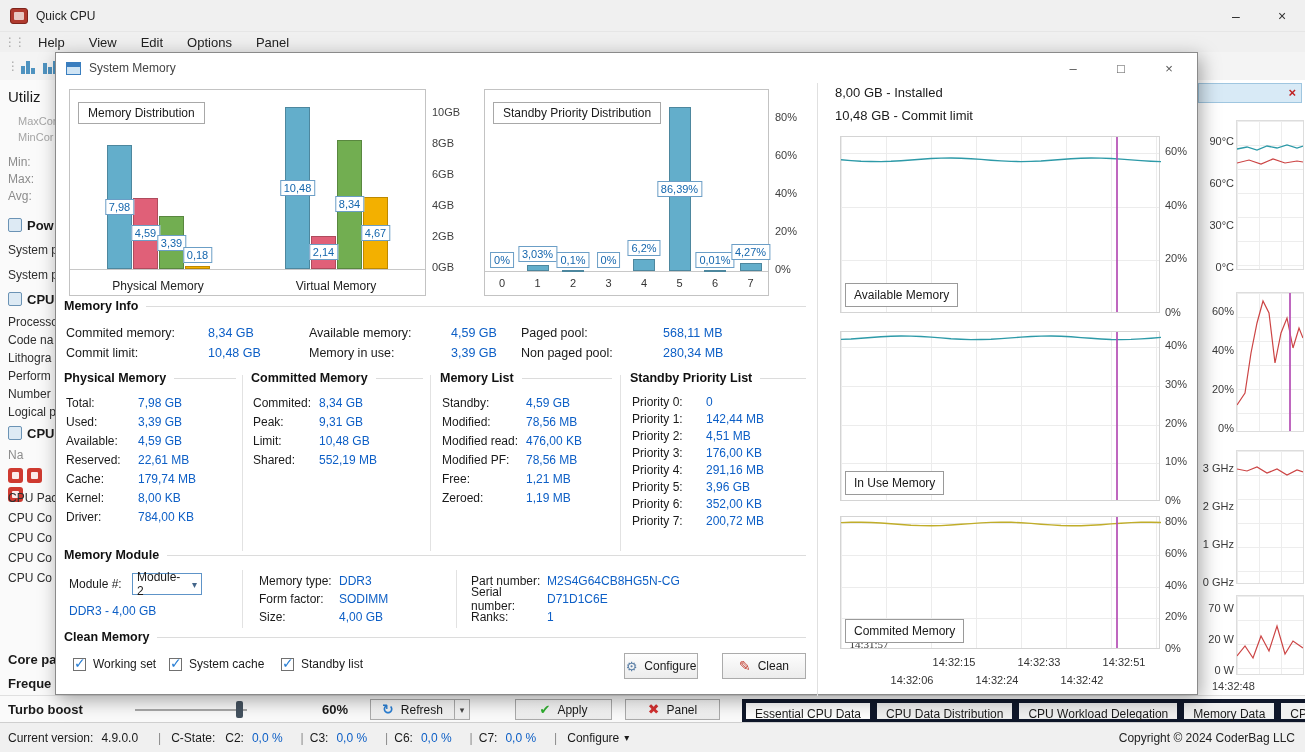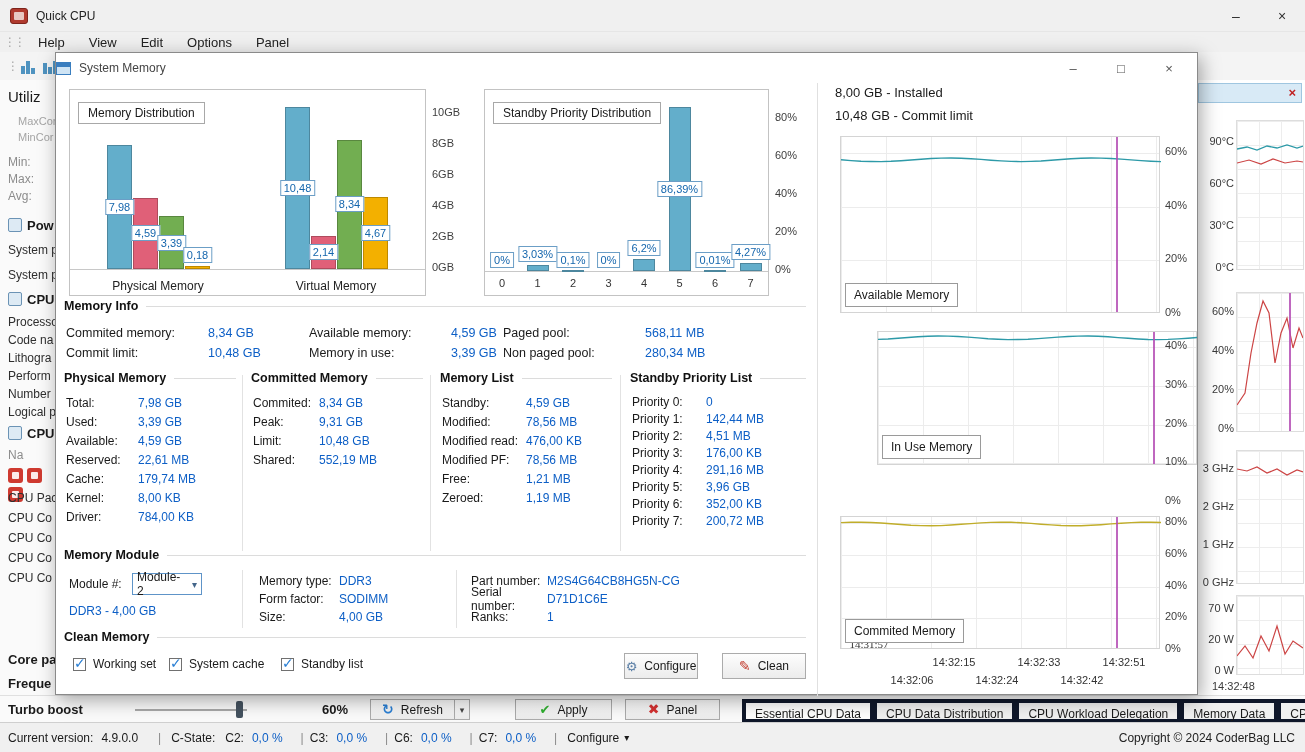--- a/index.html
+++ b/index.html
@@ -43,21 +43,21 @@
   .rs-close{color:#c02020;font-weight:bold;font-size:13px;padding:0 5px;line-height:16px;}
   .rs-lab{position:absolute;right:71px;font-size:11px;color:#3a3a3a;white-space:nowrap;}
   .rs-chart{position:absolute;left:38px;width:68px;border:1px solid #ddd;background-color:#fff;
             background-image:linear-gradient(#ededed 1px,transparent 1px),linear-gradient(90deg,#ededed 1px,transparent 1px);
             background-size:22px 24px;box-sizing:border-box;}
   .rs-cursor{position:absolute;top:0;bottom:0;width:2px;background:#b44cb4;opacity:.85;}
   .rs-time{position:absolute;font-size:11px;color:#3a3a3a;}
   
   .dlg{position:absolute;left:55px;top:0;width:1143px;height:643px;background:#fff;border:1px solid #8a8a8a;
        box-sizing:border-box;box-shadow:3px 5px 18px rgba(0,0,0,.35);z-index:5;}
-  .dlg-titlebar{position:relative;height:30px;display:flex;align-items:center;background:#fff;}
+  .dlg-titlebar{position:relative;height:30px;display:flex;align-items:center;padding-left:10px;background:#fff;}
   .dlg-icon{width:15px;height:13px;border:1px solid #3a7ebf;background:linear-gradient(#3a7ebf 0 4px,#cfe4f4 4px);display:inline-block;box-sizing:border-box;}
   .dlg-title{font-size:12px;color:#444;margin-left:8px;}
   .dlg-controls{position:absolute;right:4px;top:0;height:30px;display:flex;}
   .dlg-wbtn{width:48px;height:30px;display:flex;align-items:center;justify-content:center;color:#555;font-size:13px;}
   .dlg-body{position:relative;width:100%;height:613px;overflow:hidden;}
   
   .chart-wrap{position:absolute;}
   .chartbox{position:absolute;left:0;top:0;border:1px solid #c3c3c3;background:#fff;box-sizing:border-box;}
   .chart-title-box{position:absolute;border:1px solid #a8a8a8;background:#fff;padding:3px 9px;font-size:12px;white-space:nowrap;z-index:2;}
   .bar{position:absolute;box-sizing:border-box;}
@@ -369,21 +369,21 @@
 
       <div class="inforow">
             <span class="lbl">Available memory:</span>
             <span class="val">4,59 GB</span>
           </div>
           <div class="inforow">
             <span class="lbl">Memory in use:</span>
             <span class="val">3,39 GB</span>
           </div>
         </div>
-      <div class="abs" style="left:447px;top:240px">
+      <div class="abs" style="left:465px;top:240px">
 
       <div class="inforow">
             <span class="lbl">Paged pool:</span>
             <span class="val">568,11 MB</span>
           </div>
           <div class="inforow">
             <span class="lbl">Non paged pool:</span>
             <span class="val">280,34 MB</span>
           </div>
         </div>
@@ -609,21 +609,21 @@
             <svg width="320" height="177">
               <polyline points="0,22.8 10,23.6 20,24.2 30,24.5 40,24.6 50,24.3 60,23.7 70,23.0 80,22.2 90,21.5 100,21.1 110,21.0 120,21.2 130,21.7 140,22.4 150,23.2 160,23.9 170,24.4 180,24.6 190,24.4 200,24.0 210,23.3 220,22.5 230,21.8 240,21.3 250,21.0 260,21.1 270,21.5 280,22.1 290,22.9 300,23.6 310,24.2 320,24.6" fill="none" stroke="#2d9aa8" stroke-width="1.4"></polyline>
             </svg>
             <div class="cursor" style="left: 275.2px; background: rgb(180, 76, 180);"></div>
             <div class="name-box">Available Memory</div>
           </div>
           <span class="ts-tick" style="top: 62.0909px;">60%</span>
           <span class="ts-tick" style="top: 115.727px;">40%</span>
           <span class="ts-tick" style="top: 169.364px;">20%</span>
           <span class="ts-tick" style="top: 223px;">0%</span>
-          <div class="ts-chart" style="left: 22px; top: 248px; width: 320px; height: 134px; margin-left: 37px;">
+          <div class="ts-chart" style="left: 22px; top: 248px; width: 320px; height: 170px;">
             <div class="hgrid" style="top: 15.4545px;"></div>
             <div class="hgrid" style="top: 54.0909px;"></div>
             <div class="hgrid" style="top: 92.7273px;"></div>
             <div class="hgrid" style="top: 131.364px;"></div>
             <svg width="320" height="170">
               <polyline points="0,7.4 10,7.0 20,6.3 30,5.5 40,4.8 50,4.3 60,4.0 70,4.1 80,4.5 90,5.1 100,5.9 110,6.7 120,7.2 130,7.6 140,7.5 150,7.2 160,6.6 170,5.9 180,5.1 190,4.5 200,4.1 210,4.0 220,4.3 230,4.8 240,5.6 250,6.3 260,7.0 270,7.5 280,7.6 290,7.4 300,6.9 310,6.2 320,5.4" fill="none" stroke="#2d9aa8" stroke-width="1.4"></polyline>
             </svg>
             <div class="cursor" style="left: 275.2px; background: rgb(180, 76, 180);"></div>
             <div class="name-box">In Use Memory</div>
           </div>

